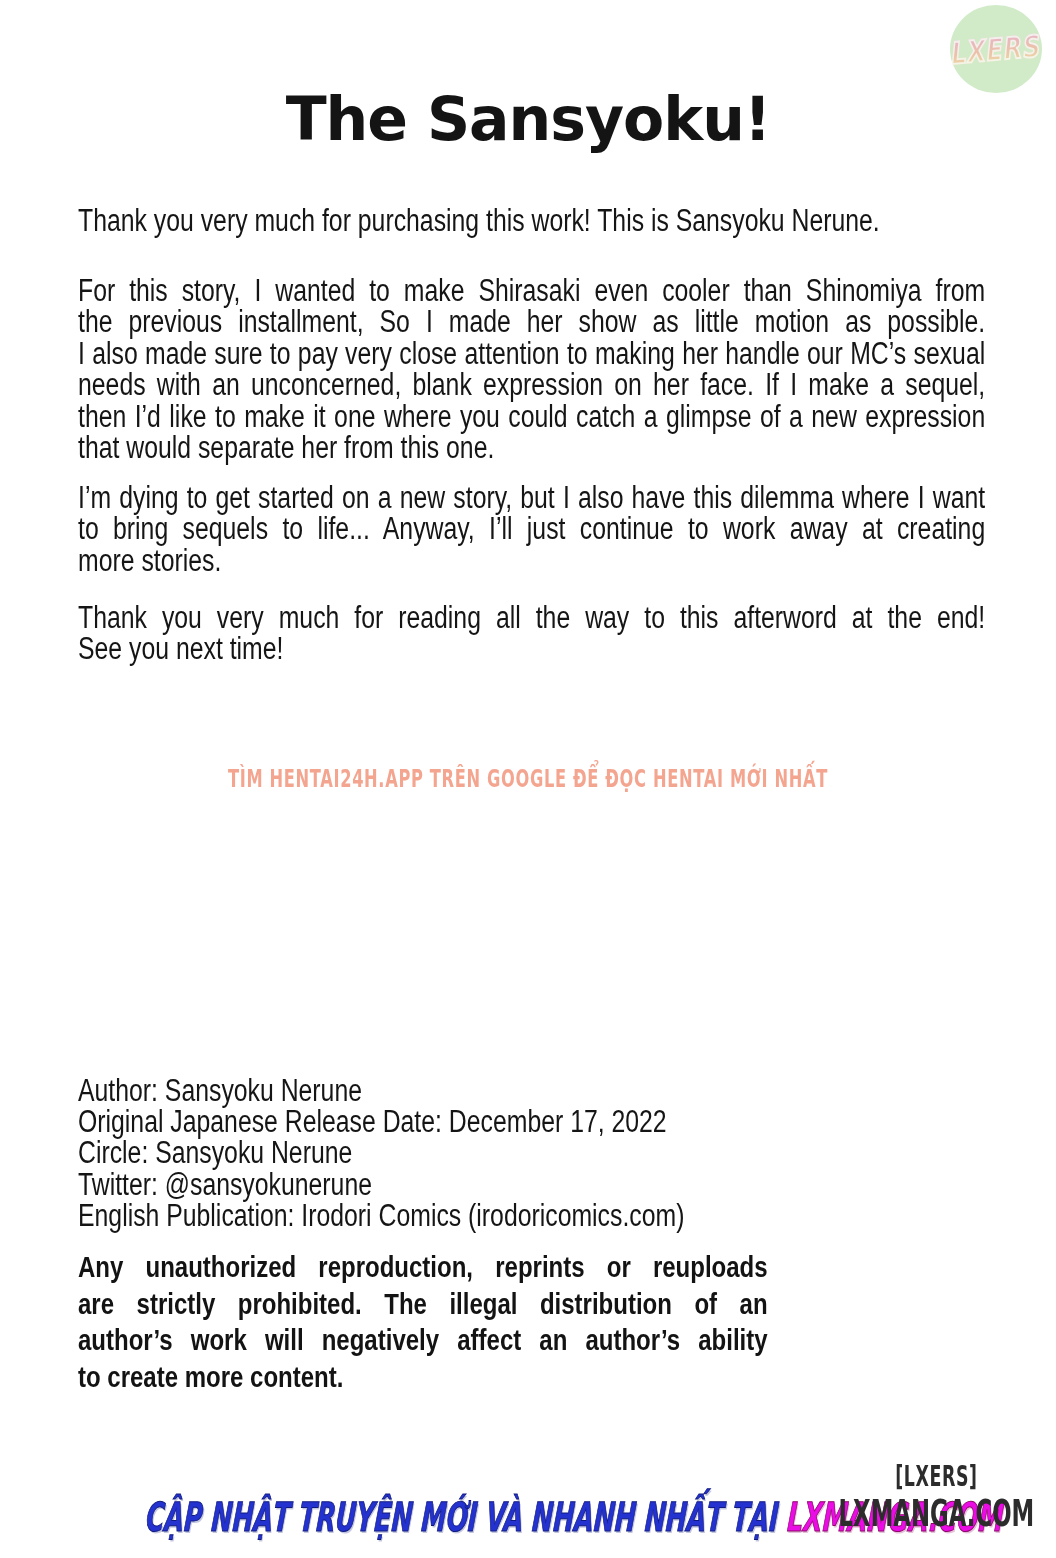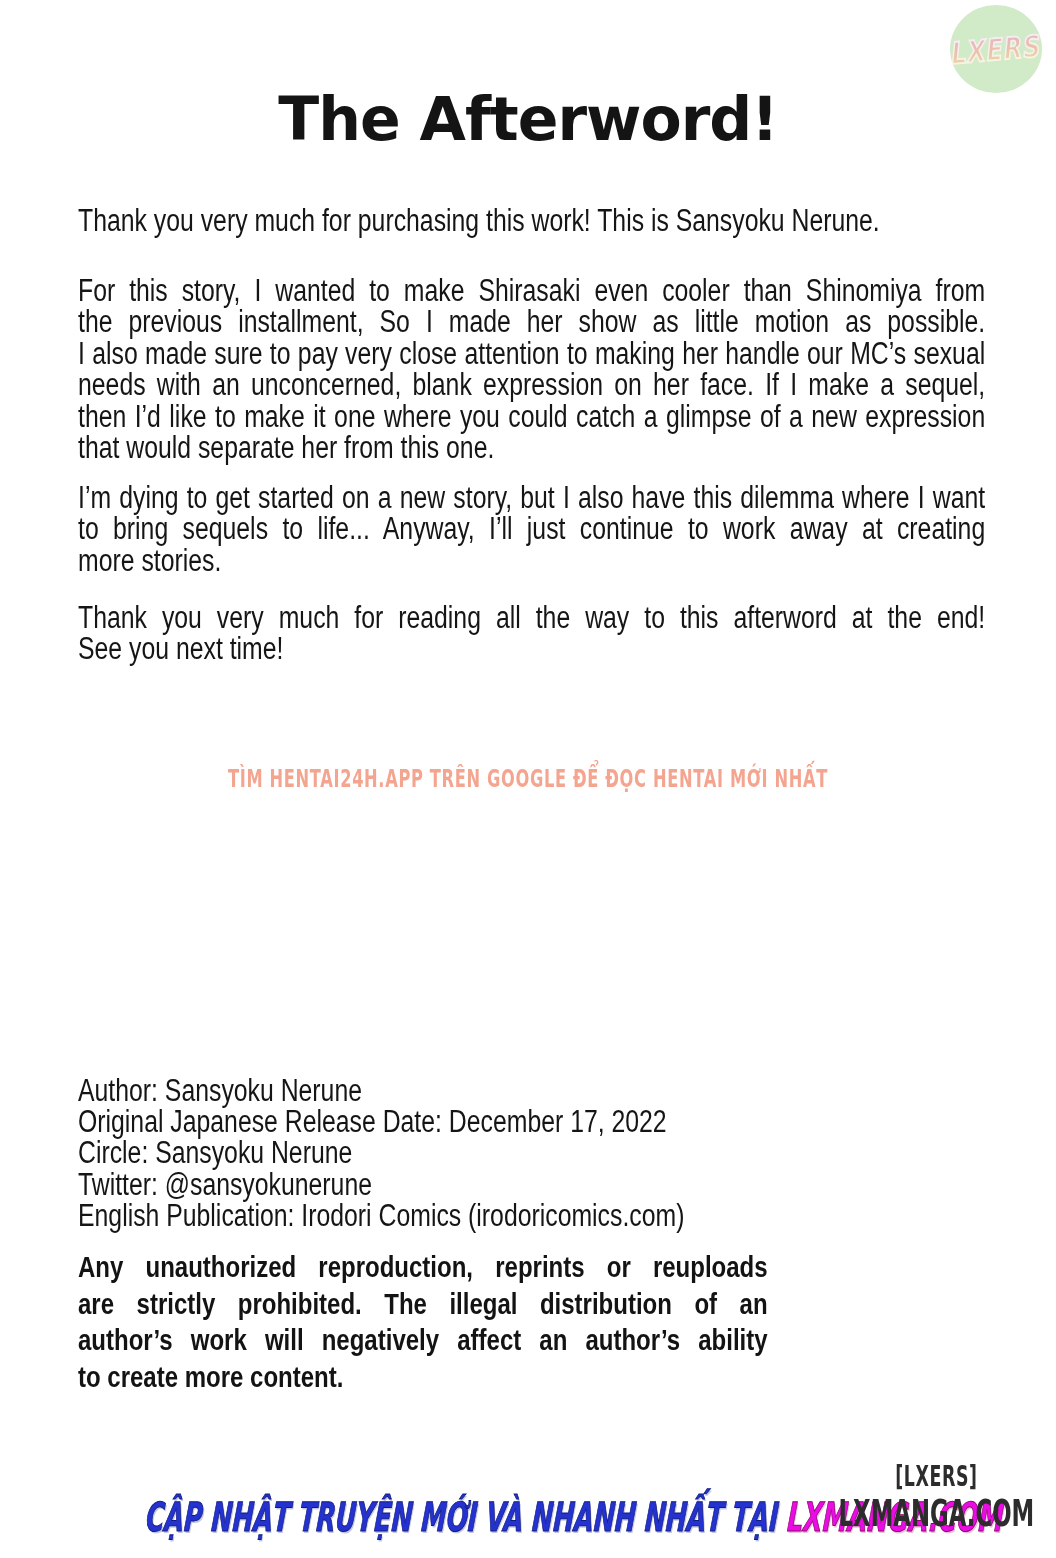--- a/index.html
+++ b/index.html
@@ -151,21 +151,21 @@
 </style>
 </head>
 <body>
 
 <div class="page">
 
   <div class="logo">
     <span class="logo-text">LXERS</span>
   </div>
 
-  <h1 class="title">The Afterword!</h1>
+  <h1 class="title">The Sansyoku!</h1>
 
   <div class="para p1">
     <div class="line">Thank you very much for purchasing this work! This is Sansyoku Nerune.</div>
   </div>
 
   <div class="para p2">
     <div class="line j">For this story, I wanted to make Shirasaki even cooler than Shinomiya from</div>
     <div class="line j">the previous installment, So I made her show as little motion as possible.</div>
     <div class="line j">I also made sure to pay very close attention to making her handle our MC’s sexual</div>
     <div class="line j">needs with an unconcerned, blank expression on her face. If I make a sequel,</div>

